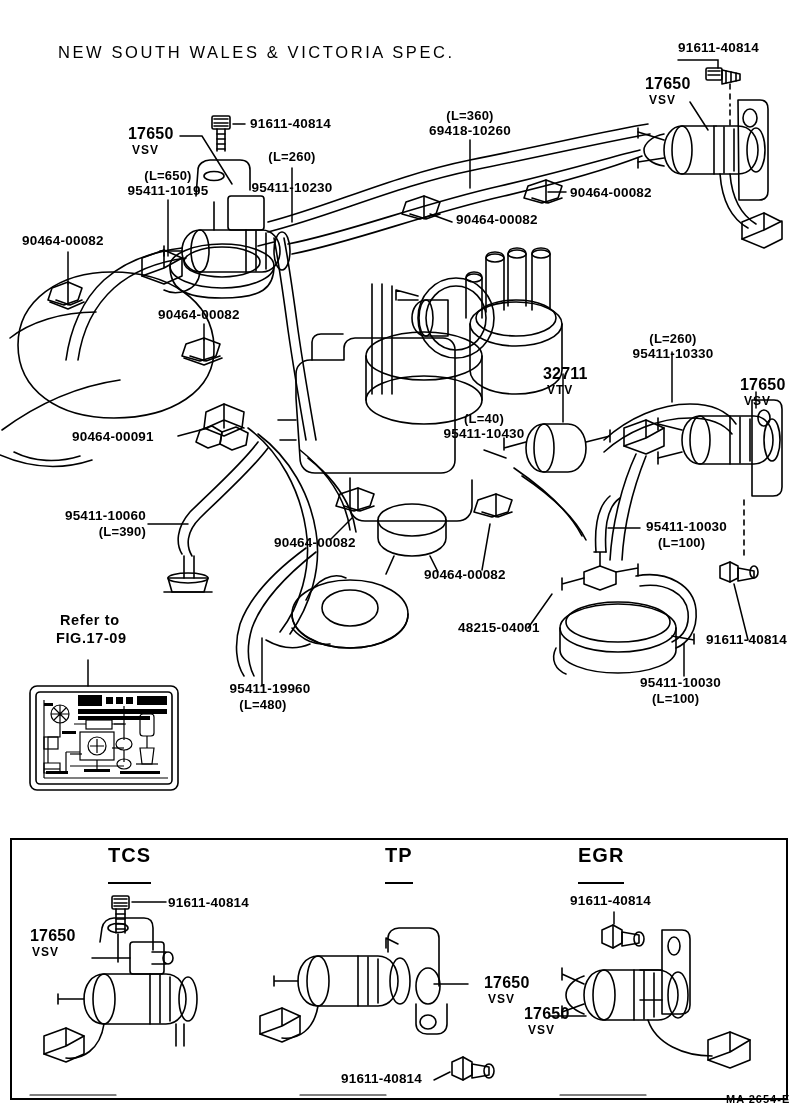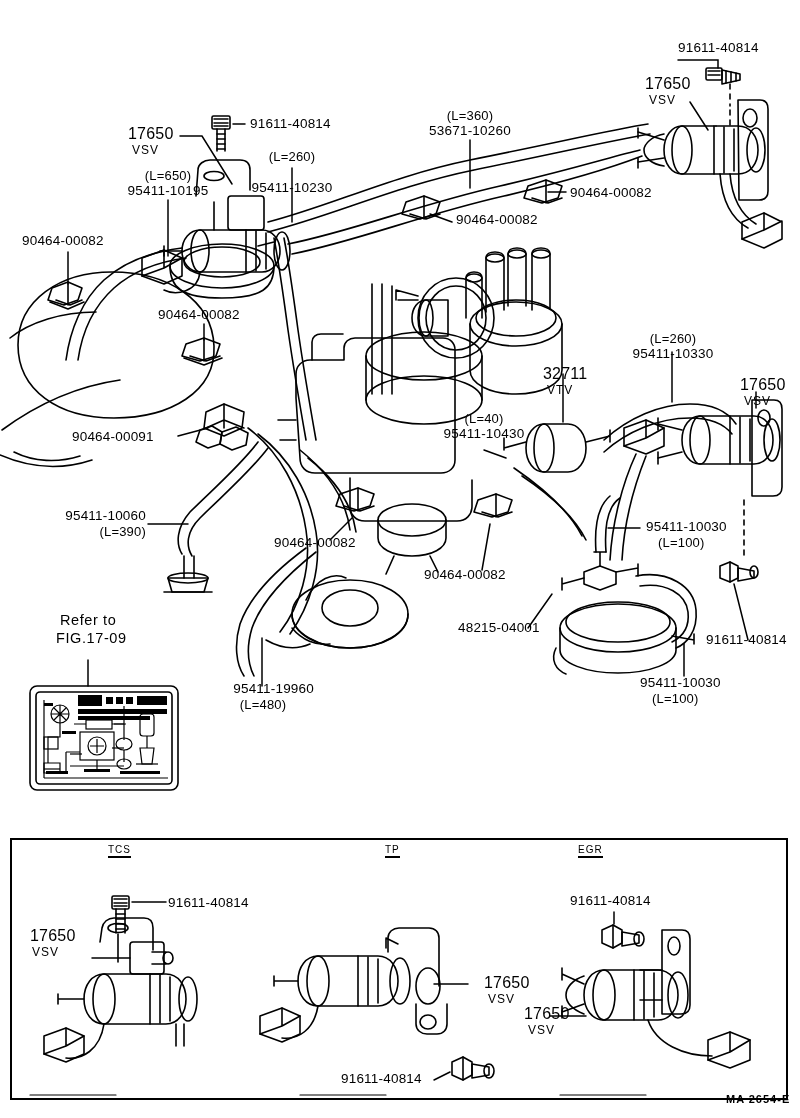--- a/index.html
+++ b/index.html
@@ -8,42 +8,43 @@
        font-family:"Liberation Sans","DejaVu Sans",sans-serif;color:#000;}
 
   #sheet{position:absolute;inset:0;width:800px;height:1118px;}
 
   svg.art{position:absolute;left:0;top:0;width:800px;height:1118px;
           overflow:visible;pointer-events:none;}
 
   
   .lbl{position:absolute;white-space:pre;line-height:1.02;
        font-family:"Liberation Sans","DejaVu Sans",sans-serif;
-       color:#000;letter-spacing:.2px;}
+       color:#000;letter-spacing:.2px;font-weight:bold;}
   .pn{font-size:13.5px;}             
   .pn2{font-size:13px;}
   .big{font-size:16px;}              
   .sub{font-size:12px;letter-spacing:1px;}  
   .title{font-size:16.5px;letter-spacing:2.6px;font-weight:400;}
-  .panelhdr{font-size:10px;letter-spacing:1px;
-            border-bottom:2.5px solid #000;padding-bottom:1px;}
+  .panelhdr{font-size:20px;letter-spacing:1px;
+            border-bottom:2.5px solid #000;padding-bottom:17px;}
   .refer{font-size:14.5px;line-height:1.12;letter-spacing:.6px;}
   .corner{font-size:11px;font-weight:bold;letter-spacing:1px;}
   .ctr{text-align:center;}
   .rt{text-align:right;}
 
   
   #panelbox{position:absolute;left:10px;top:838px;width:778px;height:262px;
             border:2px solid #000;box-sizing:border-box;}
 </style>
 </head>
 <body>
 
 <div id="sheet">
 
+  <div class="lbl title" style="left:58px; top:44px;">NEW SOUTH WALES &amp; VICTORIA SPEC.</div>
 
   <svg class="art" viewBox="0 0 800 1118">
     <g fill="none" stroke="#000" stroke-width="1.6" stroke-linecap="round" stroke-linejoin="round">
 
       <path d="M18,345 C18,300 60,272 112,272 C168,272 212,300 214,346
                C216,392 170,418 114,418 C58,418 18,390 18,345 Z"></path>
       <path d="M10,338 C30,322 62,312 96,312"></path>
       <path d="M2,430 C40,402 78,386 120,380"></path>
       <path d="M0,455 C30,468 62,470 92,460"></path>
       <path d="M14,452 C34,462 58,463 80,456"></path>
@@ -333,21 +334,21 @@
   <div class="lbl pn2 ctr" style="left:92px; top:169px; width:152px;">(L=650)</div>
   <div class="lbl pn  ctr" style="left:92px; top:184px; width:152px;">95411-10195</div>
 
   <div class="lbl pn2 ctr" style="left:226px; top:150px; width:132px;">(L=260)</div>
   <div class="lbl pn  ctr" style="left:226px; top:181px; width:132px;">95411-10230</div>
 
   <div class="lbl pn" style="left:22px;  top:234px;">90464-00082</div>
   <div class="lbl pn" style="left:158px; top:308px;">90464-00082</div>
 
   <div class="lbl pn2 ctr" style="left:400px; top:109px; width:140px;">(L=360)</div>
-  <div class="lbl pn  ctr" style="left:400px; top:124px; width:140px;">53671-10260</div>
+  <div class="lbl pn  ctr" style="left:400px; top:124px; width:140px;">69418-10260</div>
 
   <div class="lbl pn" style="left:456px; top:213px;">90464-00082</div>
   <div class="lbl pn" style="left:570px; top:186px;">90464-00082</div>
 
   <div class="lbl pn" style="left:678px; top:41px;">91611-40814</div>
   <div class="lbl big" style="left:645px; top:76px;">17650</div>
   <div class="lbl sub" style="left:649px; top:94px;">VSV</div>
 
   <div class="lbl big" style="left:543px; top:366px;">32711</div>
   <div class="lbl sub" style="left:547px; top:384px;">VTV</div>
@@ -362,21 +363,21 @@
   <div class="lbl sub" style="left:744px; top:395px;">VSV</div>
 
   <div class="lbl pn" style="left:72px; top:430px;">90464-00091</div>
 
   <div class="lbl pn  rt" style="left:20px; top:509px; width:126px;text-align:right;">95411-10060</div>
   <div class="lbl pn2 rt" style="left:20px; top:525px; width:126px;">(L=390)</div>
 
   <div class="lbl pn" style="left:274px; top:536px;">90464-00082</div>
   <div class="lbl pn" style="left:424px; top:568px;">90464-00082</div>
 
-  <div class="lbl pn  ctr" style="left:180px; top:682px; width:134px;text-align:right;">95411-19960</div>
+  <div class="lbl pn  ctr" style="left:203px; top:682px; width:134px;">95411-19960</div>
   <div class="lbl pn2 ctr" style="left:196px; top:698px; width:134px;">(L=480)</div>
 
   <div class="lbl pn" style="left:646px; top:520px;">95411-10030</div>
   <div class="lbl pn2" style="left:658px; top:536px;">(L=100)</div>
 
   <div class="lbl pn" style="left:458px; top:621px;">48215-04001</div>
   <div class="lbl pn" style="left:706px; top:633px;">91611-40814</div>
 
   <div class="lbl pn" style="left:640px; top:676px;">95411-10030</div>
   <div class="lbl pn2" style="left:652px; top:692px;">(L=100)</div>

